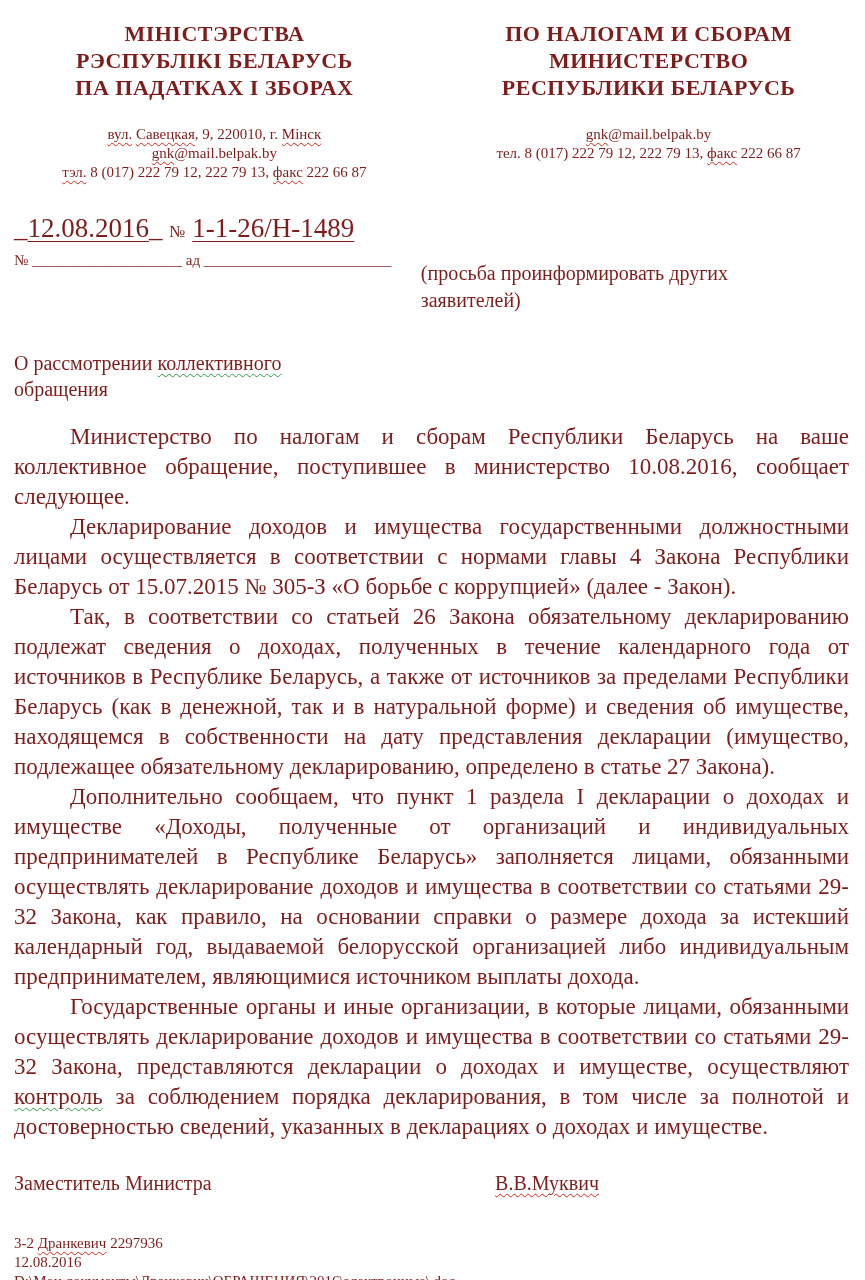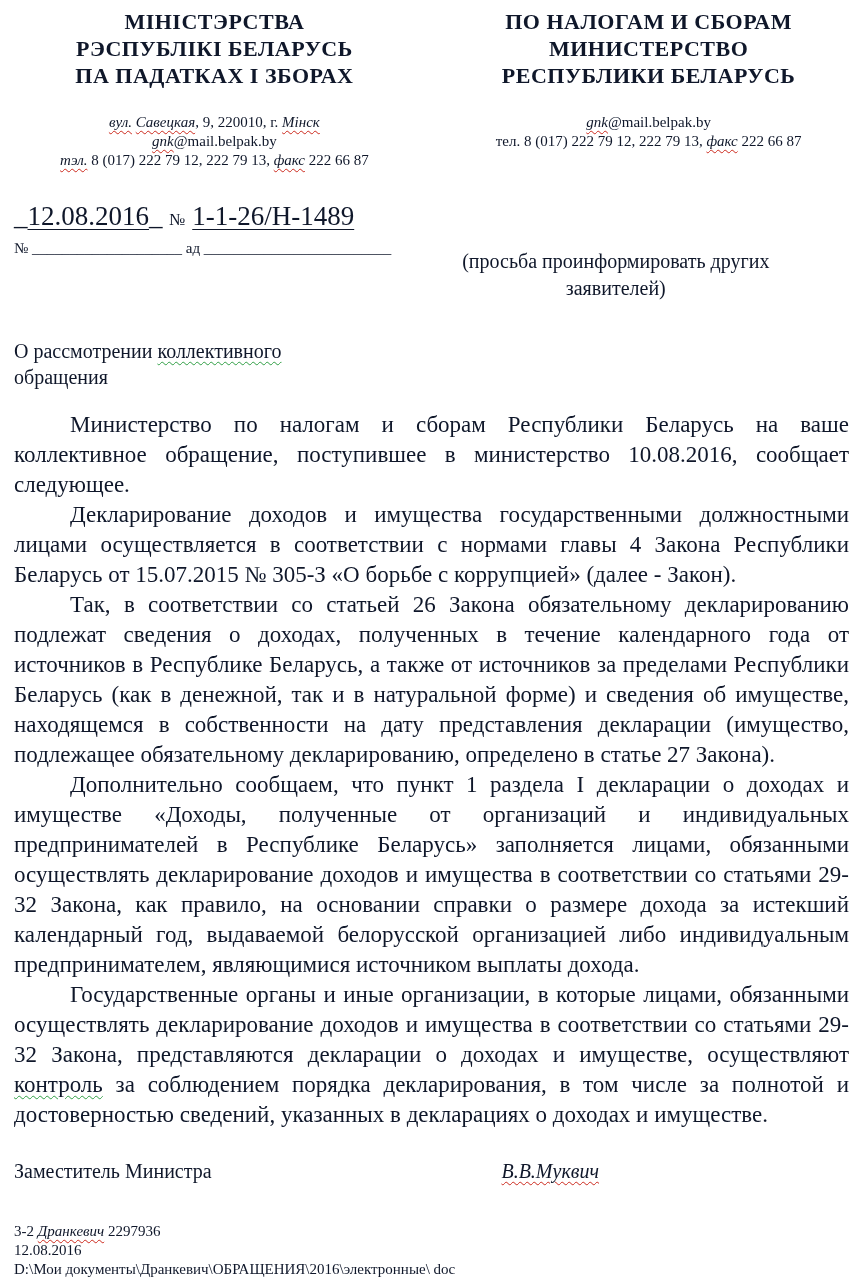--- a/index.html
+++ b/index.html
@@ -1,37 +1,37 @@
 <!DOCTYPE html>
 <html><head>
 <meta charset="utf-8">
 <style>
   html,body{margin:0;padding:0;background:#ffffff;}
   .page{
     width:865px;height:1280px;box-sizing:border-box;
-    padding:8px 16px 0 14px;overflow:hidden;
+    padding:20px 16px 0 14px;overflow:hidden;
     font-family:"Liberation Serif","DejaVu Serif",serif;
-    color:#0f172a;background:#ffffff;
+    color:#7f1d1d;background:#ffffff;
   }
   
   .letterhead{display:flex;justify-content:space-between;}
   .lh-col{width:48%;text-align:center;}
   .org{font-weight:bold;font-size:22px;line-height:27px;letter-spacing:.5px;}
   .addr{margin-top:24px;font-size:15px;line-height:19px;}
   
-  .sq-red{text-decoration-line:underline;text-decoration-style:wavy;text-decoration-color:#cc2a1e;text-decoration-thickness:1px;text-underline-offset:3px;font-style:italic;}
+  .sq-red{text-decoration-line:underline;text-decoration-style:wavy;text-decoration-color:#cc2a1e;text-decoration-thickness:1px;text-underline-offset:3px;}
   .sq-green{text-decoration-line:underline;text-decoration-style:wavy;text-decoration-color:#2f9e44;text-decoration-thickness:1px;text-underline-offset:3px;}
   .u{text-decoration:underline;text-decoration-thickness:1px;text-underline-offset:4px;}
   
   .ref-row{display:flex;margin-top:32px;}
   .ref-block{width:48%;}
   .ref-big{font-size:27px;line-height:29px;white-space:nowrap;}
   .ref-big .no-sign{font-size:17px;}
   .ref-small{font-size:15px;line-height:18px;margin-top:5px;white-space:nowrap;}
-  .note{width:52%;box-sizing:border-box;padding:46px 0 0 6px;font-size:20px;line-height:27px;text-align:center;}
+  .note{width:52%;box-sizing:border-box;padding:46px 0 0 6px;font-size:20px;line-height:27px;}
   .note-inner{width:390px;}
   
   .subject{margin-top:36px;width:345px;font-size:20px;line-height:26px;}
   
   .body{margin-top:20px;font-size:23px;line-height:30px;text-align:justify;}
   .body p{margin:0;text-indent:56px;}
   
   .signature{display:flex;margin-top:28px;font-size:20px;line-height:26px;}
   .signature .name{margin-left:auto;margin-right:250px;}
   

